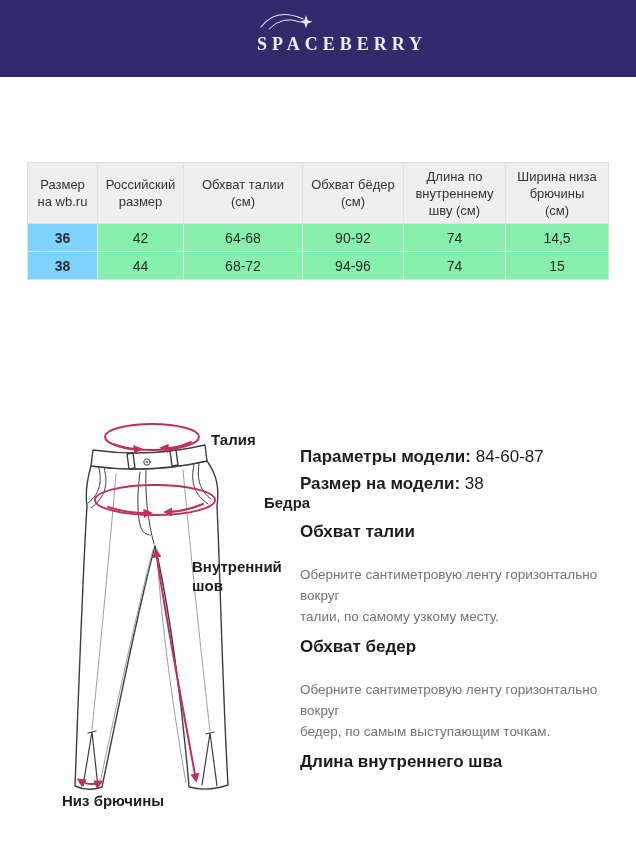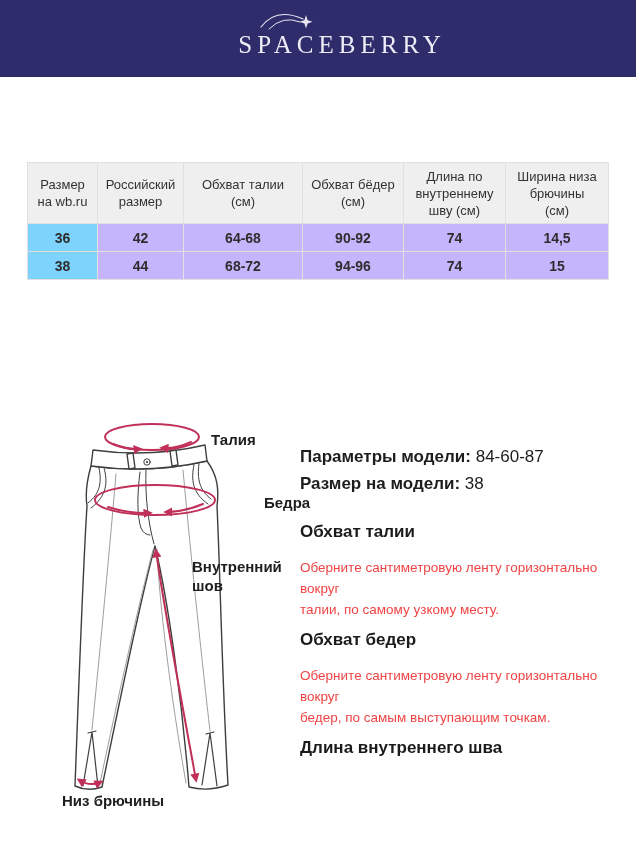--- a/index.html
+++ b/index.html
@@ -2,49 +2,49 @@
 <html><head>
 <meta charset="utf-8">
 <style>
   html,body{margin:0;padding:0;}
   body{font-family:"Liberation Sans", sans-serif; background:#ffffff;}
   .page{position:relative;width:636px;height:848px;background:#ffffff;overflow:hidden;}
 
   
   .header{position:absolute;left:0;top:0;width:636px;height:77px;background:#2e2c6a;
           display:flex;align-items:center;justify-content:center;}
-  .logo-text{color:#edebf5;font-size:25px;font-weight:400;letter-spacing:5px;
+  .logo-text{color:#edebf5;font-size:18px;font-weight:700;letter-spacing:5px;
              padding-top:12px;font-family:"Liberation Serif", serif;margin-left:48px;}
   .comet{position:absolute;left:260px;top:6px;}
 
   
   .size-table{position:absolute;left:27px;top:162px;width:581px;border-collapse:collapse;table-layout:fixed;}
   .size-table th,.size-table td{border:1px solid #e0e0e0;text-align:center;vertical-align:middle;}
   .size-table th{background:#efefef;font-size:13px;font-weight:500;color:#333333;
                  line-height:17px;height:56px;padding:2px 4px;white-space:pre-line;}
-  .size-table td{font-size:14px;font-weight:700;color:#2d2d2d;height:27px;padding:0 4px;background:#c4b5fd;}
+  .size-table td{font-size:14px;font-weight:400;color:#2d2d2d;height:27px;padding:0 4px;background:#86efac;}
   .size-table td.col-first{background:#7dd3fc;font-weight:700;}
 
   
   .diagram{position:absolute;left:50px;top:418px;width:240px;height:405px;}
   .diag-label{position:absolute;font-size:15px;font-weight:600;color:#1e1e1e;line-height:19px;}
   .lbl-waist{left:211px;top:430px;}
   .lbl-hips{left:221px;top:493px;margin-left:43px;}
   .lbl-inseam{left:192px;top:557px;width:100px;}
   .lbl-hem{left:62px;top:791px;}
 
   
   .info{position:absolute;left:300px;top:443px;width:318px;}
   .mi-line{font-size:17px;line-height:27px;color:#1d1d1d;}
   .mi-label{font-weight:700;text-align:right;}
   .mi-value{font-weight:400;}
   .g-section{margin-top:8px;}
   .g-section.first{margin-top:23px;}
   .g-title{font-size:17px;font-weight:700;line-height:24px;color:#1b1b1b;}
-  .g-text{margin-top:13px;font-size:13.5px;line-height:21px;color:#ef4444;white-space:pre-line;}
+  .g-text{margin-top:20px;font-size:13.5px;line-height:21px;color:#737373;white-space:pre-line;}
 </style>
 </head>
 <body>
 
 <div class="page">
 
   <div class="header">
     <svg class="comet" width="56" height="30" viewBox="0 0 56 30">
       <path d="M1,21 Q16,1 43,13" stroke="#e9e7f3" stroke-width="1.2" fill="none" stroke-linecap="round"></path>
       <path d="M9,23 Q23,9 40,16" stroke="#e9e7f3" stroke-width="1" fill="none" stroke-linecap="round"></path>

